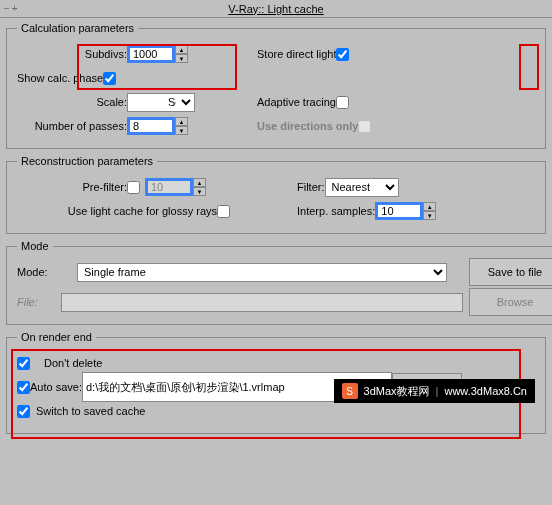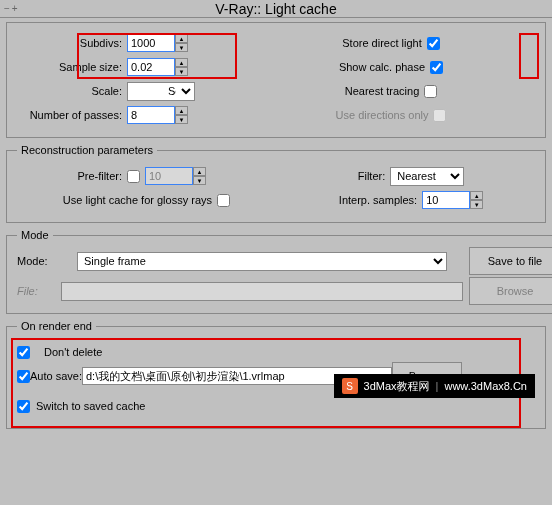--- a/index.html
+++ b/index.html
@@ -1,63 +1,64 @@
 <!DOCTYPE html>
 <html><head>
 <meta charset="utf-8">
 <style>
 * { box-sizing: border-box; margin: 0; padding: 0; font-family: "MS Sans Serif", Tahoma, sans-serif; font-size: 11px; }
 body { background: #c0c0c0; width: 552px; height: 505px; overflow: hidden; }
 .titlebar { background: #c0c0c0; border-bottom: 1px solid #888; height: 18px; display: flex; align-items: center; justify-content: center; position: relative; }
 .titlebar-left { position: absolute; left: 4px; top: 3px; display: flex; gap: 2px; }
 .titlebar-left span { font-size: 10px; color: #666; }
-.titlebar-title { font-size: 14px; color: #000; }
+.titlebar-title { font-size: 11px; color: #000; text-decoration: underline; }
 .content { padding: 4px 6px; }
 fieldset { border: 1px solid #888; border-radius: 0; margin-bottom: 6px; padding: 8px 10px 10px 10px; position: relative; }
 legend { padding: 0 4px; color: #000; font-size: 11px; }
 .row { display: flex; align-items: center; height: 24px; }
 .left-col { width: 240px; display: flex; align-items: center; justify-content: flex-start; }
-.right-col { flex: 1; display: flex; align-items: center; justify-content: center; padding-right: 10px; }
-.label { text-align: right; min-width: 110px; padding-right: 5px; color: #000; }
+.right-col { flex: 1; display: flex; align-items: center; justify-content: flex-start; padding-right: 10px; }
+.label { text-align: right; min-width: 110px; color: #000; }
 .label-disabled { color: #808080; }
 .spinner { display: inline-flex; align-items: stretch; height: 18px; }
-.spinner input { width: 48px; height: 18px; border: 1px solid #3b82f6; background: #fff; padding: 0 3px; font-size: 11px; }
+.spinner input { width: 48px; height: 18px; border: 3px solid #3b82f6; background: #fff; padding: 0 3px; font-size: 11px; }
 .spin-btns { display: flex; flex-direction: column; width: 13px; }
 .spin-btns button { flex: 1; border: 1px solid #888; background: #c8c8c8; font-size: 6px; line-height: 1; padding: 0; cursor: pointer; }
 .spin-btns button::before { content: "▲"; font-size: 6px; }
 .spin-btns button:last-child::before { content: "▼"; }
 select, .dropdown { height: 19px; border: 1px solid #888; background: #fff; font-size: 11px; padding: 0 2px; }
 .dropdown-sm { width: 68px; padding-left: 36px; }
 .dropdown-md { width: 74px; }
 .dropdown-lg { width: 370px; }
 input[type=checkbox] { width: 13px; height: 13px; margin: 0; }
 .hl-box { border: 2px solid #d00; position: absolute; pointer-events: none; }
 .btn { height: 28px; border: 1px solid #888; background: #c8c8c8; padding: 0 10px; font-size: 11px; cursor: pointer; }
 .btn-wide { width: 92px; }
 .btn-disabled { color: #808080; }
 .file-input { flex: 1; height: 19px; border: 1px solid #888; background: #d8d8d8; padding: 0 3px; font-size: 11px; }
-.autosave-input { width: 310px; height: 18px; border: 1px solid #888; background: #fff; padding: 0 3px; font-size: 11px; }
+.autosave-input { width: 310px; height: 30px; border: 1px solid #888; background: #fff; padding: 0 3px; font-size: 11px; }
 .banner { position: absolute; right: 10px; bottom: 30px; background: #000; color: #fff; padding: 4px 8px; font-size: 12px; display: flex; align-items: center; gap: 6px; }
 .banner-icon { width: 16px; height: 16px; background: #e63; border-radius: 2px; display: inline-flex; align-items: center; justify-content: center; font-size: 10px; }
 .sep { color: #888; }
 </style>
 </head>
 <body>
 
 <div class="titlebar">
   <div class="titlebar-left">
     <span>−</span>
     <span>+</span>
   </div>
   <span class="titlebar-title">V-Ray:: Light cache</span>
 </div>
 
 <div class="content">
 
 <fieldset>
+  <legend>Calculation parameters</legend>
   <div class="hl-box" style="left:70px; top:10px; width:160px; height:46px;"></div>
   <div class="hl-box" style="right:6px; top:10px; width:20px; height:46px;"></div>
 
   <div class="row">
     <div class="left-col">
       <span class="label">Subdivs:</span>
       <span class="spinner">
         <input type="text" value="1000" style="">
         <span class="spin-btns">
               <button></button>
@@ -65,62 +66,52 @@
             </span>
       </span>
     </div>
     <div class="right-col">
       <span class="label" style="min-width:auto;">Store direct light</span>
       <input type="checkbox" checked="" style="">
     </div>
   </div>
 
   <div class="row">
-    <div class="left-col">
-      <span class="label">Sample size:</span>
-      <span class="spinner">
-        <input type="text" value="0.02" style="">
-        <span class="spin-btns">
-              <button></button>
-              <button></button>
-            </span>
-      </span>
-    </div>
     <div class="right-col">
       <span class="label" style="min-width:auto;">Show calc. phase</span>
       <input type="checkbox" checked="" style="">
     </div>
   </div>
 
   <div class="row">
     <div class="left-col">
       <span class="label">Scale:</span>
       <select class="dropdown dropdown-sm">
         <option>Screen</option>
       </select>
     </div>
     <div class="right-col">
-      <span class="label" style="min-width:auto;">Nearest tracing</span>
+      <span class="label" style="min-width:auto;">Adaptive tracing</span>
       <input type="checkbox" style="">
     </div>
   </div>
 
   <div class="row">
     <div class="left-col">
       <span class="label">Number of passes:</span>
       <span class="spinner">
         <input type="text" value="8" style="">
         <span class="spin-btns">
               <button></button>
               <button></button>
             </span>
       </span>
     </div>
     <div class="right-col">
-      <span class="label label-disabled" style="min-width:auto;">Use directions only</span>
+      <span class="label label-disabled" style="min-width:auto;font-weight:bold;">Use directions only</span>
       <input type="checkbox" disabled="" style="">
     </div>
   </div>
 </fieldset>
 
 <fieldset>
   <legend>Reconstruction parameters</legend>
   <div class="row">
     <div class="left-col" style="width:280px;">
       <span class="label">Pre-filter:</span>
@@ -181,21 +172,21 @@
   <div class="row" style="gap:14px;">
     <input type="checkbox" checked="" style="">
     <span>Don't delete</span>
   </div>
   <div class="row" style="">
     <input type="checkbox" checked="" style="">
     <span>Auto save:</span>
     <input class="autosave-input" value="d:\我的文档\桌面\原创\初步渲染\1.vrlmap" style="">
     <button class="btn" style="width:70px;">Browse</button>
   </div>
-  <div class="row" style="gap:6px; margin-top:6px;">
+  <div class="row" style="gap:6px; ">
     <input type="checkbox" checked="" style="">
     <span>Switch to saved cache</span>
   </div>
 
   <div class="banner">
     <span class="banner-icon">S</span>
     <span>3dMax教程网</span>
     <span class="sep">|</span>
     <span>www.3dMax8.Cn</span>
   </div>

